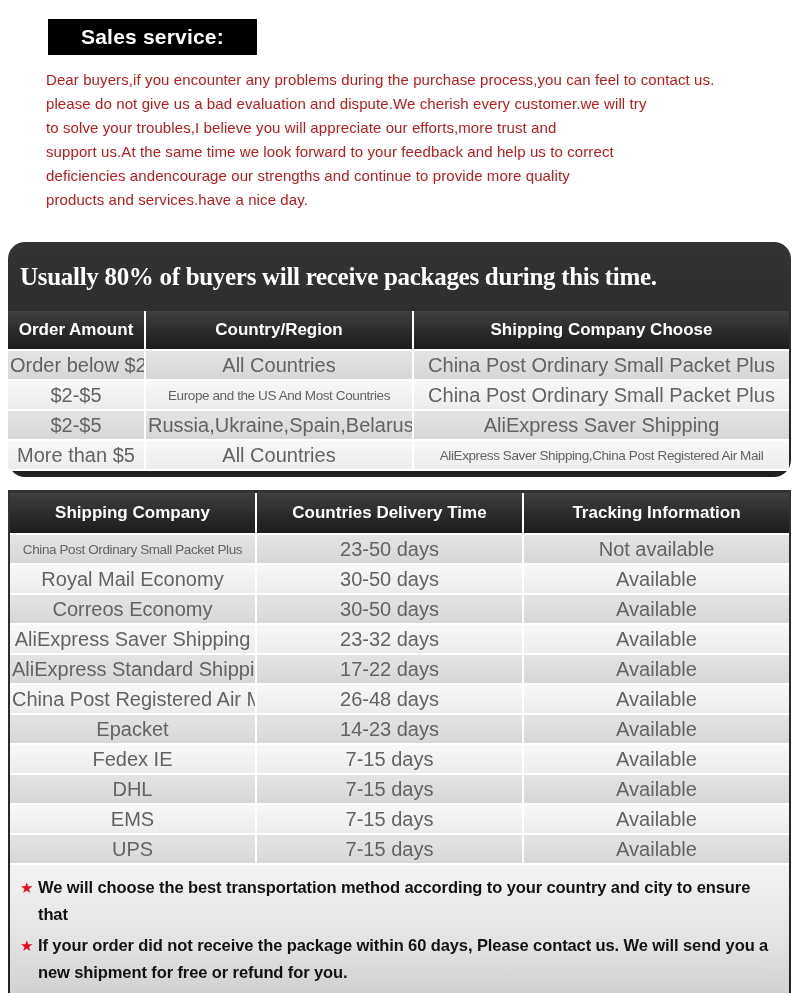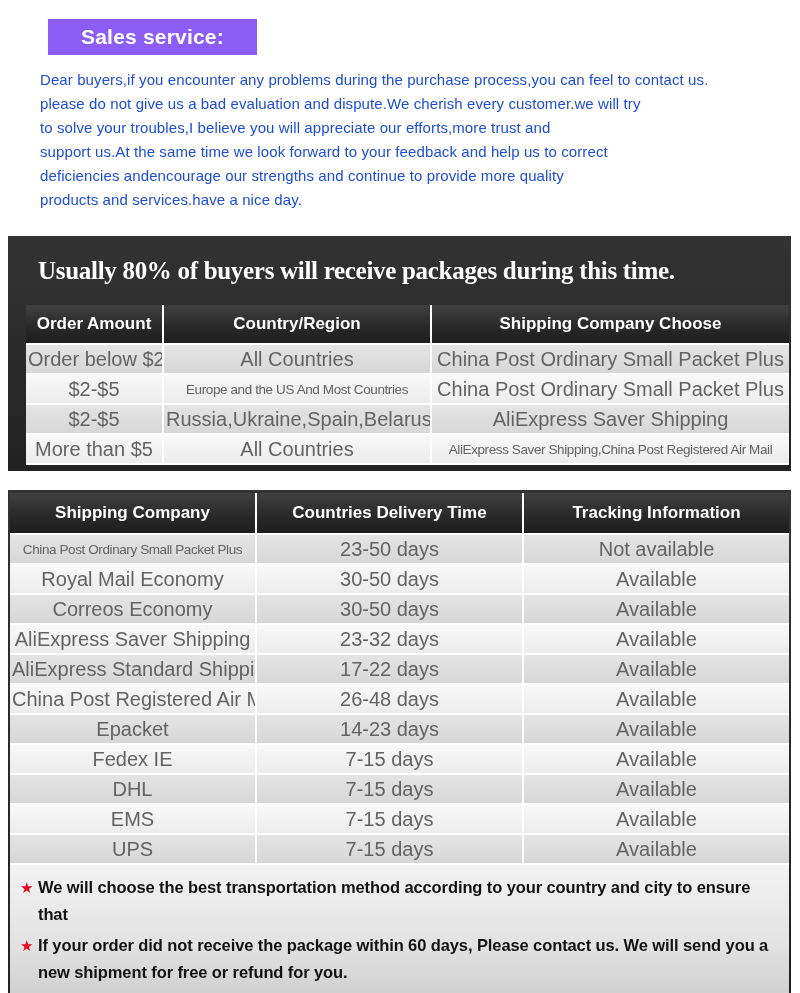--- a/index.html
+++ b/index.html
@@ -8,42 +8,42 @@
     font-family:"Liberation Sans", sans-serif;
     color:#333;
     position:relative;
     overflow:hidden;
   }
 
   
   .badge{
     position:absolute;left:48px;top:19px;
     width:209px;height:36px;
-    background:#8b5cf6;
+    background:#000000;
     color:#fff;
     font-size:21px;font-weight:bold;
     text-align:center;line-height:36px;
     letter-spacing:0.2px;
   }
 
   
   .intro{
-    position:absolute;left:40px;top:68px;width:720px;
-    font-size:15px;line-height:24px;color:#1d4ed8;
+    position:absolute;left:46px;top:68px;width:720px;
+    font-size:15px;line-height:24px;color:#b91c1c;
     letter-spacing:0.1px;
   }
   .intro-line{white-space:nowrap;}
 
   
   .panel{
     position:absolute;left:8px;width:783px;
     background:linear-gradient(180deg,#333333,#222222);
     box-sizing:border-box;
   }
-  .panel1{top:236px;padding:0 2px 6px 18px;}
+  .panel1{top:242px;padding:0 2px 6px 0;border-radius:17px;}
   .panel2{top:490px;padding:3px 2px 8px 2px;}
 
   .banner{
     height:69px;
     display:flex;align-items:center;
     padding-left:12px;
     font-family:"Liberation Serif", serif;
     font-weight:bold;
     font-size:25px;
     color:#fff;

